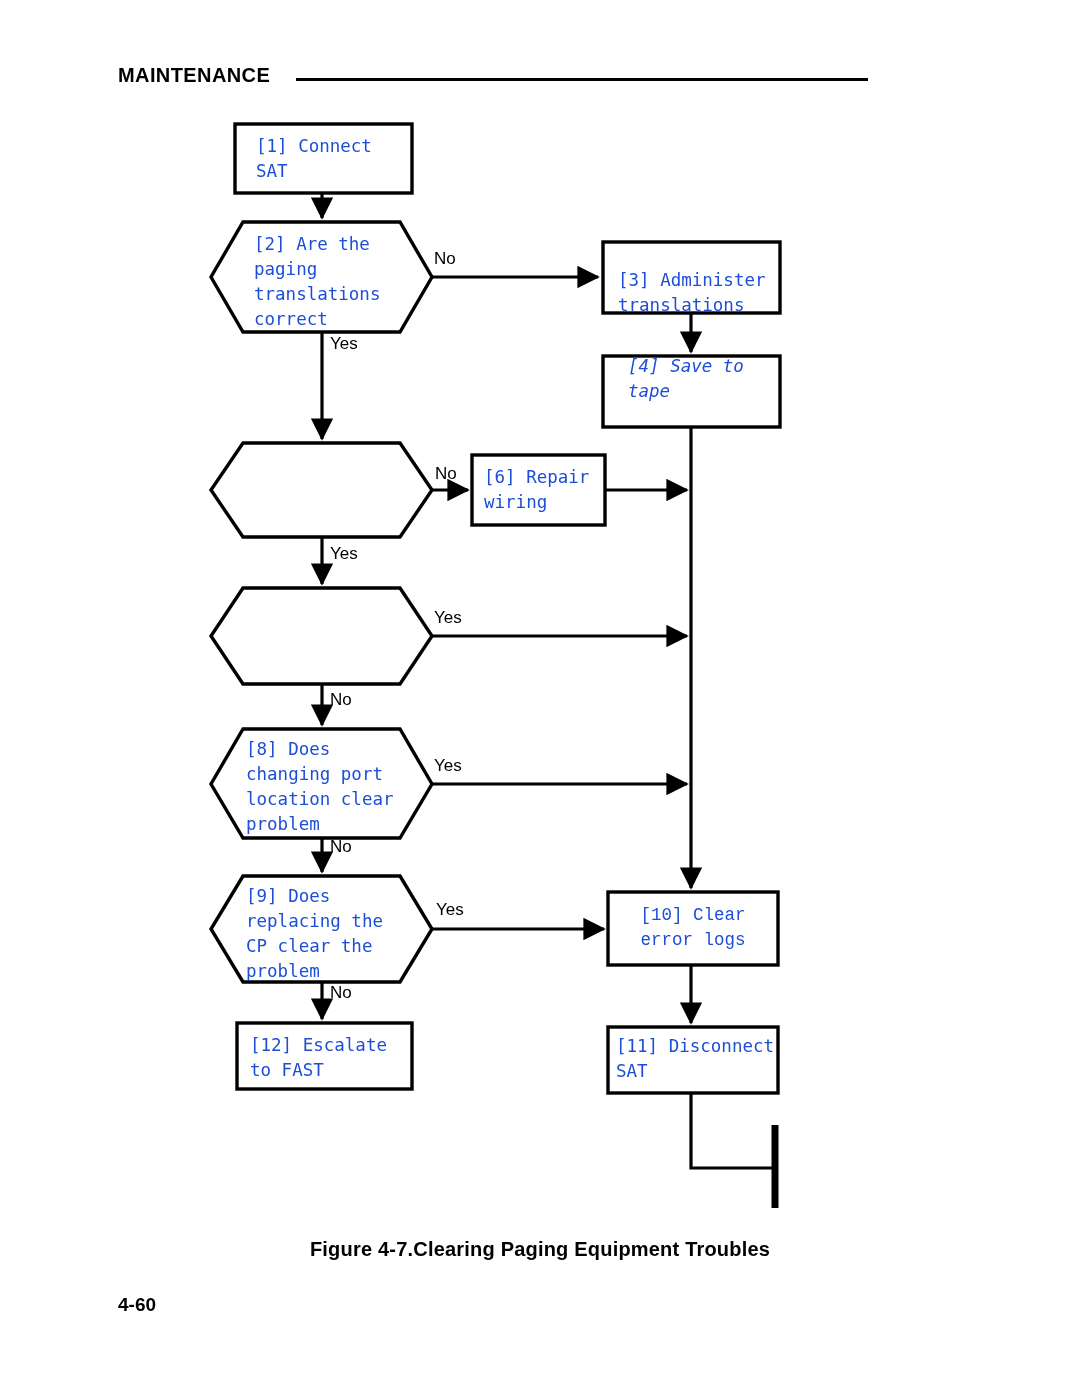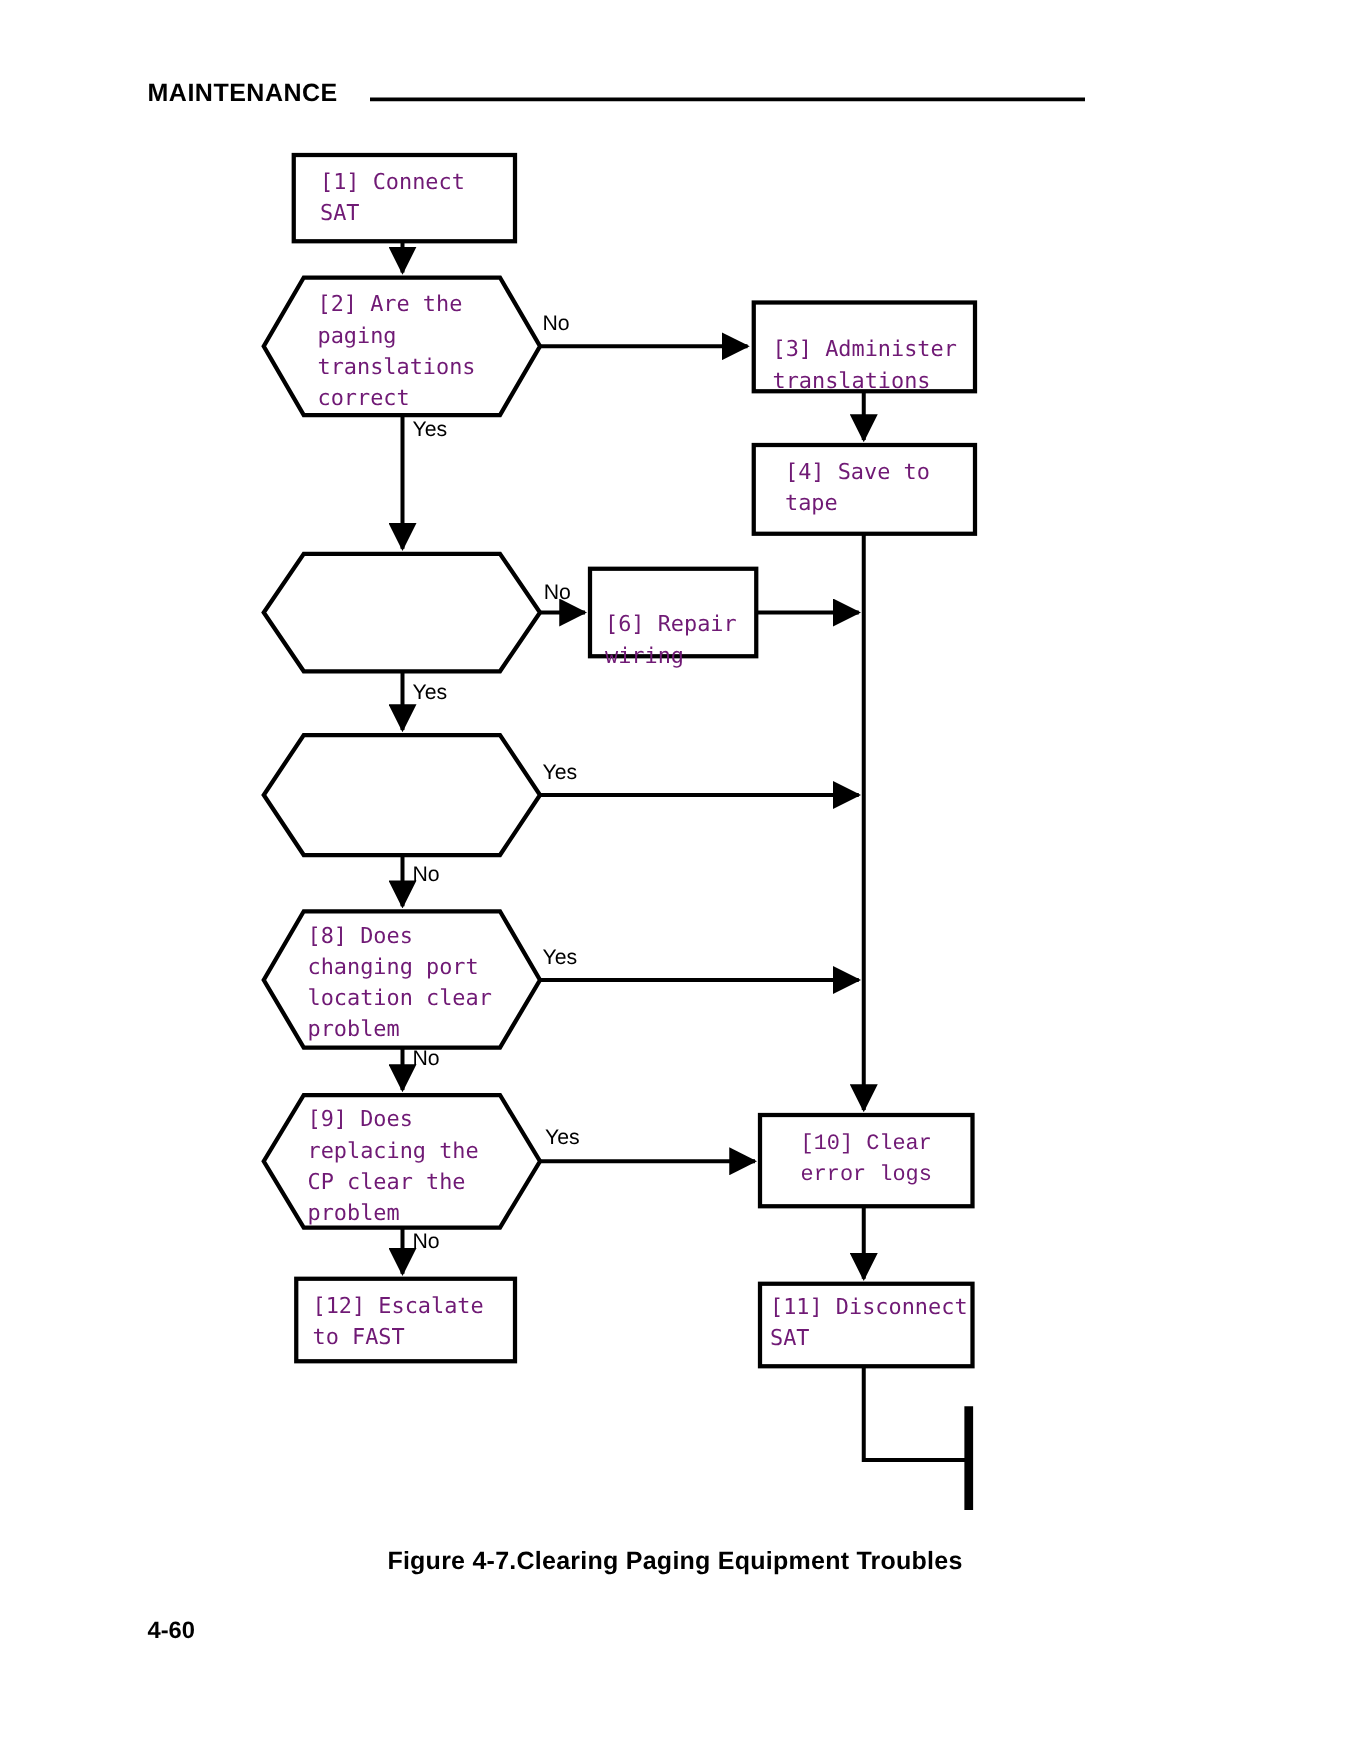--- a/index.html
+++ b/index.html
@@ -28,21 +28,21 @@
   
   #flow-svg{position:absolute;left:0;top:0;width:1080px;height:1230px;}
 
   
   .node-text{
     position:absolute;
     font-family:"DejaVu Sans Mono","Liberation Mono",monospace;
     font-size:17.5px;
     line-height:25px;
     white-space:pre;
-    color:#701a75;
+    color:#1d4ed8;
   }
   .node-text.center{text-align:center;}
 
   .edge-label{
     position:absolute;
     font-family:"Liberation Sans", sans-serif;
     font-size:17px;
     color:#000;
     white-space:nowrap;
   }
@@ -143,25 +143,25 @@
 SAT</div>
 
   <div class="node-text" style="left:254px;top:232px;">[2] Are the
 paging
 translations
 correct</div>
 
   <div class="node-text" style="left:618px;top:252px;margin-top:16px;">[3] Administer
 translations</div>
 
-  <div class="node-text" style="left:628px;top:366px;">[4] Save to
+  <div class="node-text" style="left:628px;top:354px;font-style:italic;">[4] Save to
 tape</div>
 
 
-  <div class="node-text" style="left:484px;top:465px;margin-top:23px;">[6] Repair
+  <div class="node-text" style="left:484px;top:465px;">[6] Repair
 wiring</div>
 
 
   <div class="node-text" style="left:246px;top:737px;">[8] Does
 changing port
 location clear
 problem</div>
 
   <div class="node-text" style="left:246px;top:884px;">[9] Does
 replacing the

